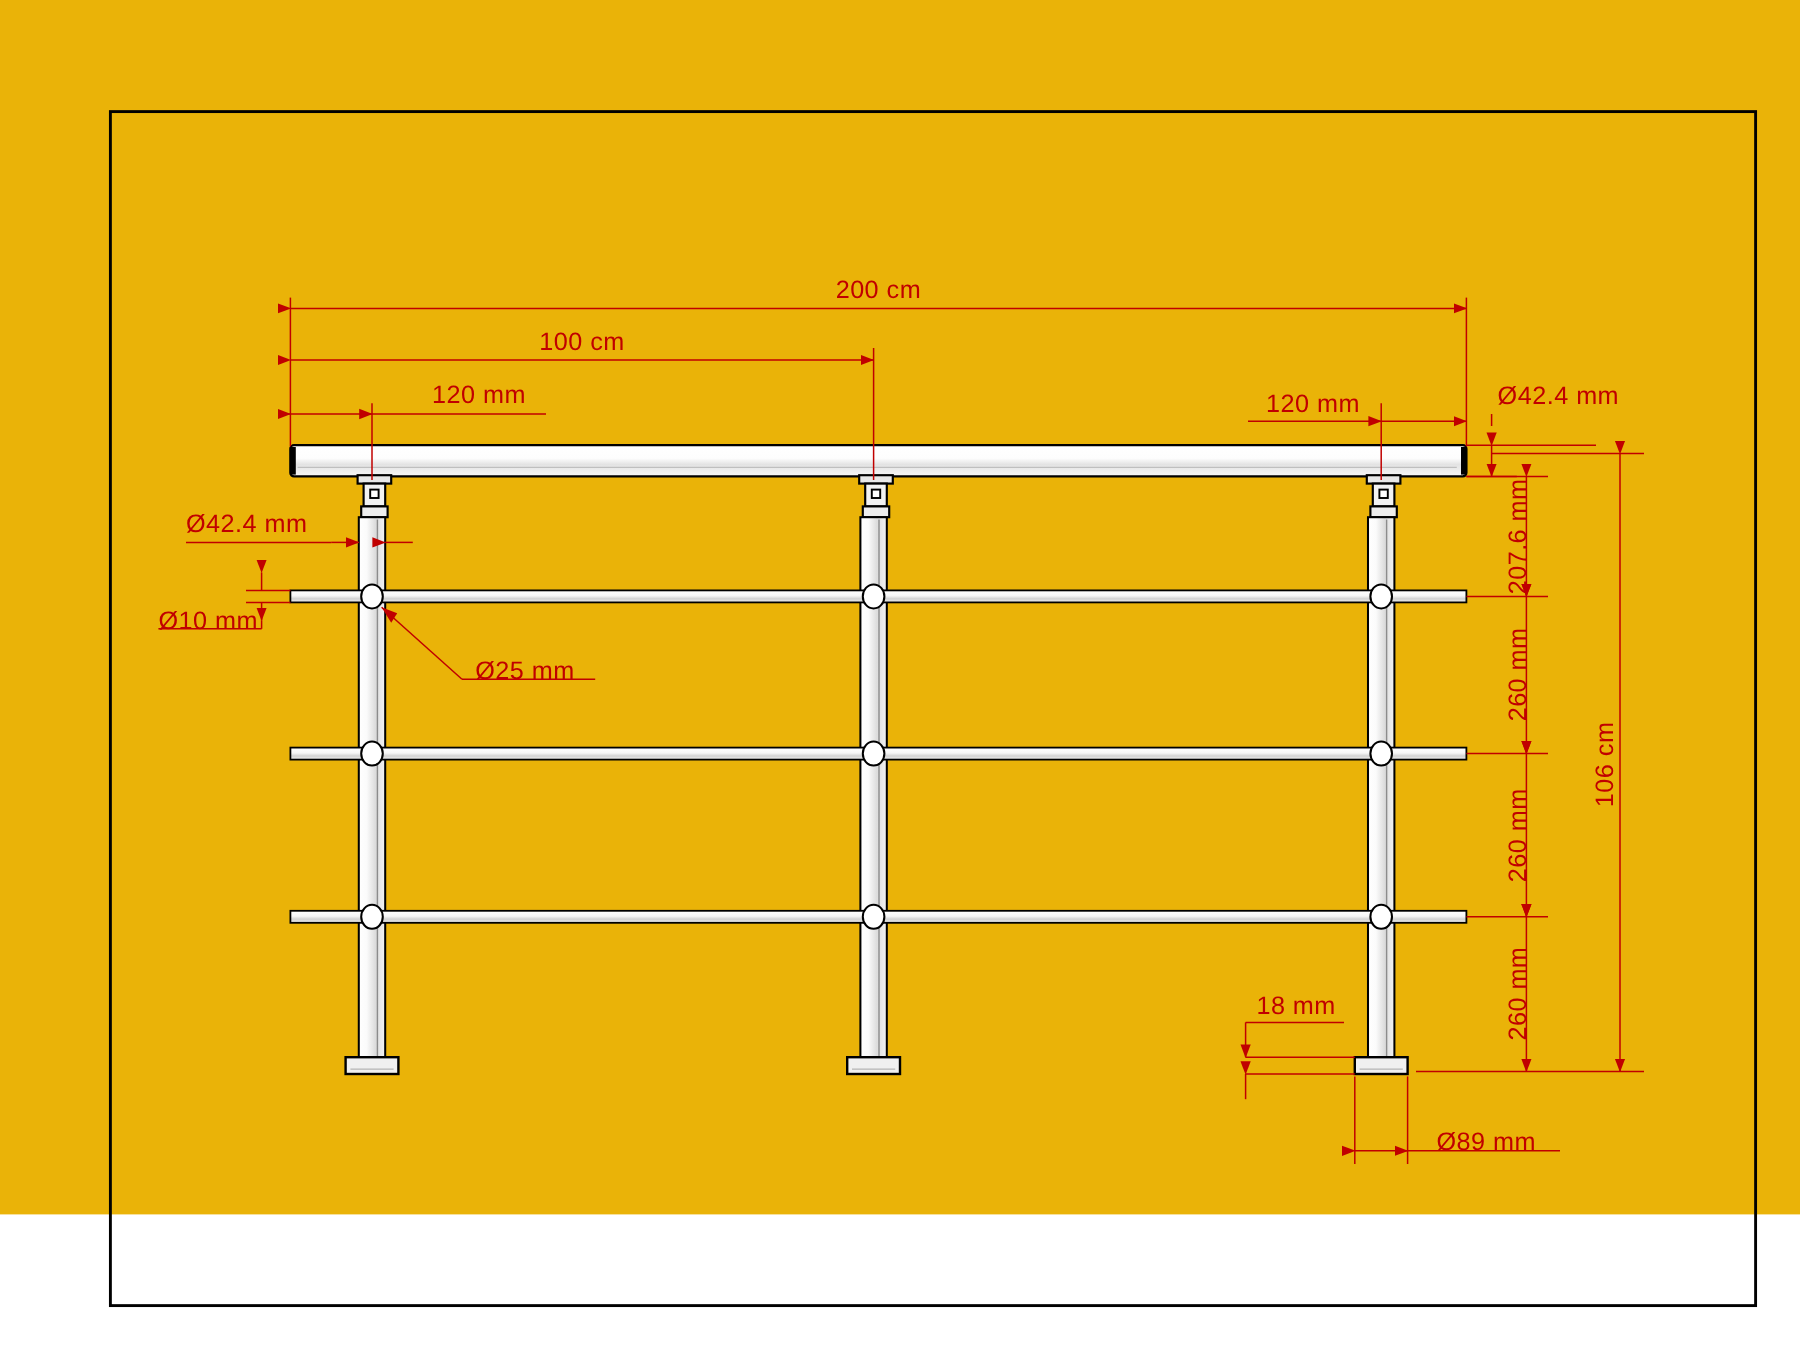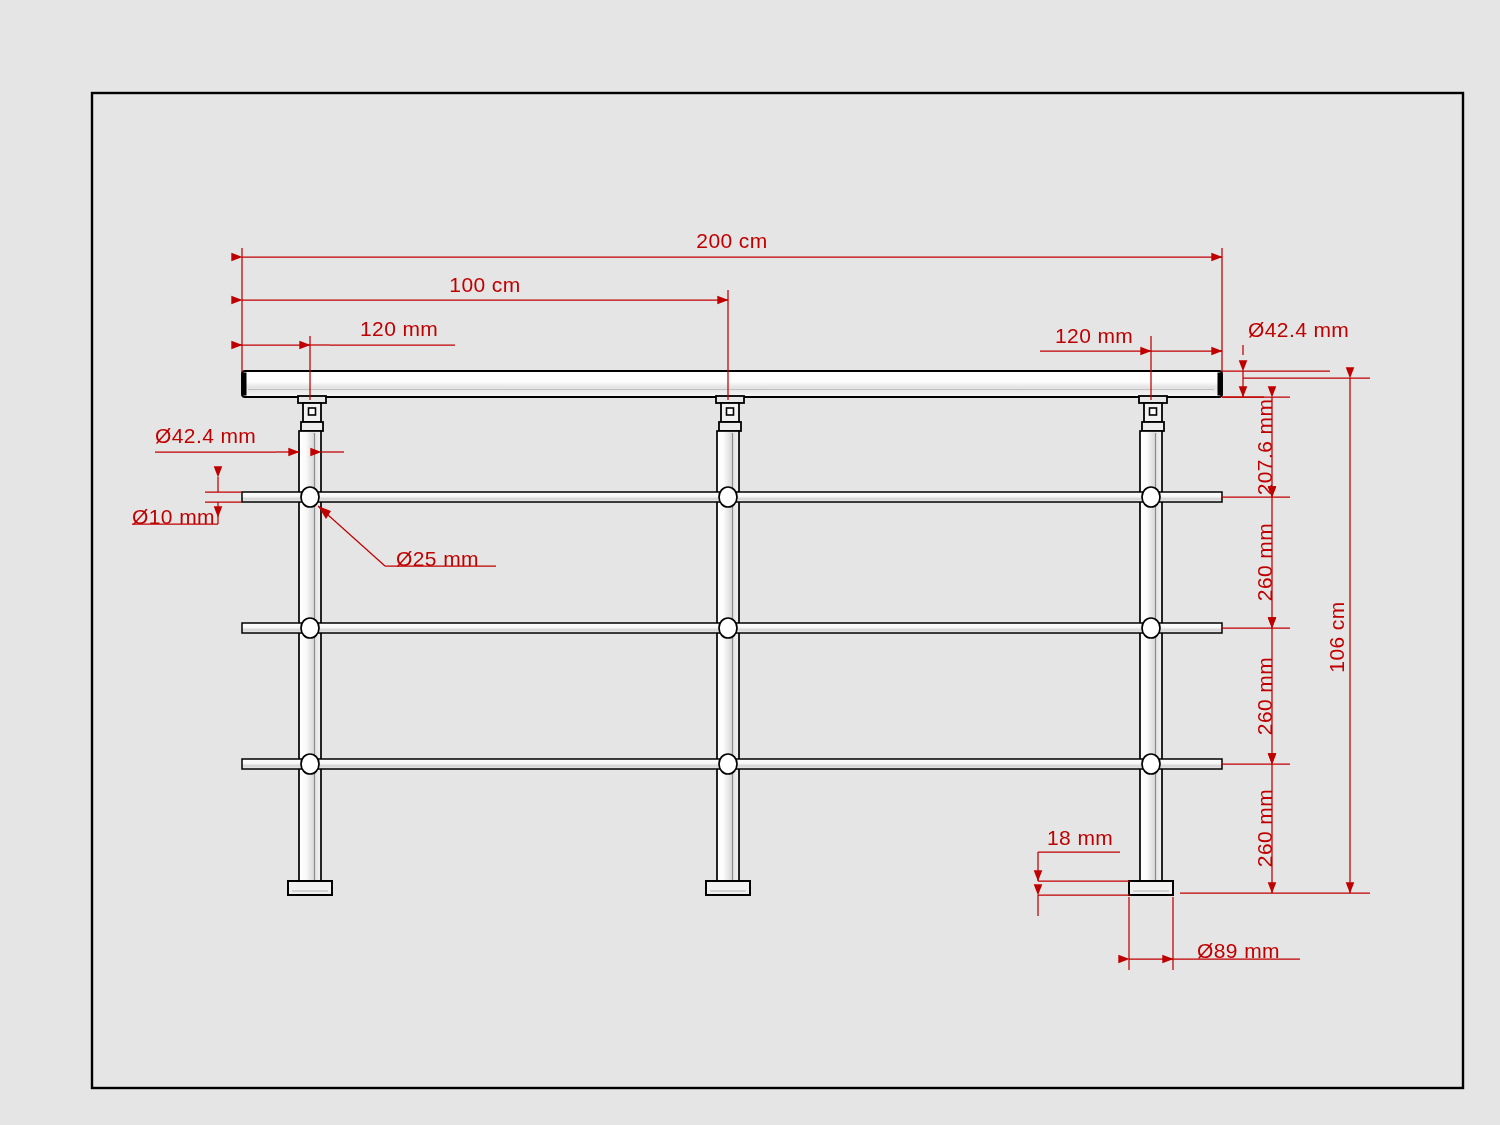--- a/index.html
+++ b/index.html
@@ -1,17 +1,17 @@
 <!DOCTYPE html>
 <html><head>
 <meta charset="utf-8">
 <style>
   html,body{margin:0;padding:0;background:#ffffff;}
   body{width:1500px;height:1125px;font-family:"Liberation Sans",sans-serif;overflow:hidden;}
-  #stage{position:relative;width:1500px;height:1125px;background:#e5e5e5;}
+  #stage{position:relative;width:1500px;height:1012px;background:#eab308;}
   svg#drawing{position:absolute;left:0;top:0;width:1500px;height:1125px;display:block;}
   .dimtext{font-family:"Liberation Sans",sans-serif;font-size:21px;fill:#c00000;letter-spacing:0.4px;}
 </style>
 </head>
 <body>
 
 <div id="stage">
   <svg id="drawing" viewBox="0 0 1500 1125">
     <defs>
       <marker id="arrEnd" viewBox="0 0 10 10" refX="9.5" refY="5" markerWidth="9" markerHeight="9" orient="auto-start-reverse">

